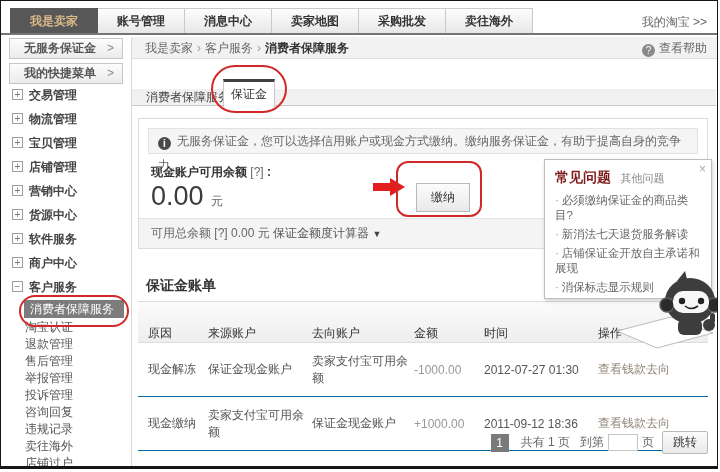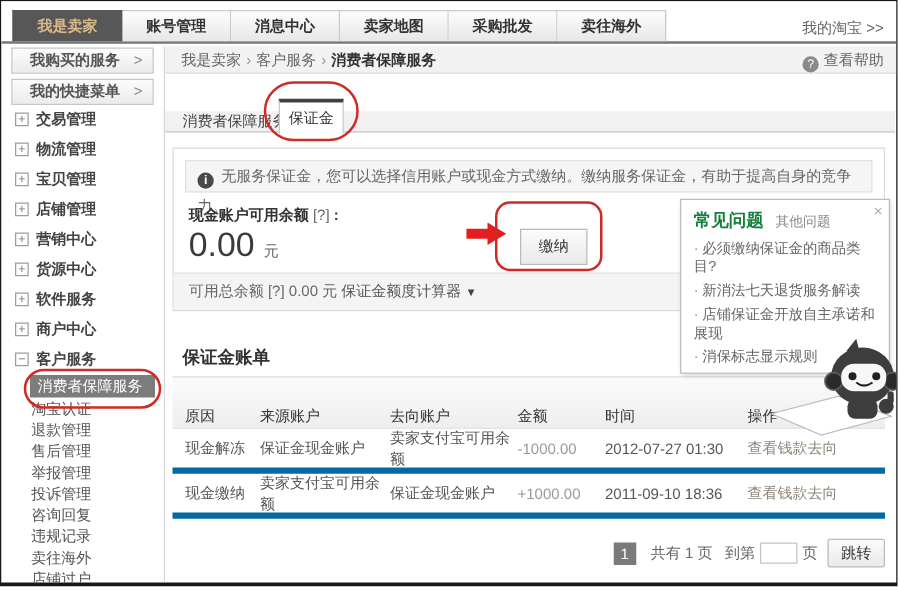--- a/index.html
+++ b/index.html
@@ -58,41 +58,41 @@
              background: linear-gradient(#fcfcfc, #e9e9e9); border: 1px solid #b9b9b9; border-radius: 0; cursor: pointer; font-family: Liberation Serif, serif; }
   .dep-footer { position: absolute; left: 0; right: 0; bottom: 0; height: 30px; background: #f4f4f4; border-top: 1px solid #e3e3e3;
                 line-height: 29px; font-size: 12px; color: #666; padding-left: 12px; }
   .calc-link { cursor: pointer; color: #555; }
   .caret { font-size: 9px; color: #444; }
 
   
   .faq { position: absolute; left: 543px; top: 158px; width: 168px; height: 140px; background: #fff; border: 1px solid #bdbdbd;
          box-shadow: 1px 2px 4px rgba(0,0,0,.18); padding: 8px 6px 0 10px; overflow: hidden; z-index: 5; }
   .faq-close { position: absolute; right: 5px; top: 2px; color: #aaa; font-size: 12px; cursor: pointer; }
-  .faq-title { font-size: 14px; font-weight: bold; color: #15803d; display: inline; }
+  .faq-title { font-size: 14px; font-weight: bold; color: #7f1d1d; display: inline; }
   .faq-sub { font-size: 11px; color: #888; margin-left: 5px; cursor: pointer; }
   .faq-list { list-style: none; margin-top: 6px; }
   .faq-list li { font-size: 11.5px; color: #666; line-height: 15px; margin-bottom: 4px; cursor: pointer; }
   .faq-list li:before { content: "·"; color: #999; margin-right: 3px; }
 
   
   .mascot { position: absolute; left: 614px; top: 270px; z-index: 6; }
 
   
   .bill-title { position: absolute; left: 145px; top: 276px; font-size: 14px; font-weight: bold; color: #333; }
   .bill-table { position: absolute; left: 137px; top: 300px; width: 570px; font-size: 12px; }
   .tr { display: flex; align-items: center; }
   .tr .c0 { width: 70px; padding-left: 10px; }
   .tr .c1 { width: 104px; }
   .tr .c2 { width: 102px; }
   .tr .c3 { width: 70px; }
   .tr .c4 { width: 114px; }
   .tr .c5 { width: 100px; }
   .thead { height: 42px; background: linear-gradient(#fbfbfb, #eeeeee); border-top: 1px solid #ddd; border-bottom: 1px solid #ddd; font-weight: normal; color: #333; align-items: flex-end; }
-  .tbody-row { height: 36px; border-bottom: 5px solid #0369a1; color: #555; }
+  .tbody-row { height: 54px; border-bottom: 1px solid #0369a1; color: #555; }
   .amount { color: #999; }
   .action-link { color: #8f8579; cursor: pointer; }
 
   
   .pager { position: absolute; left: 137px; top: 430px; width: 570px; display: flex; justify-content: flex-end; align-items: center; font-size: 12px; color: #666; }
   .page-cur { width: 18px; height: 18px; line-height: 18px; text-align: center; background: #7a7a7a; color: #fff; margin-right: 12px; cursor: pointer; }
   .pager .txt { margin-right: 10px; }
   .goto-input { width: 30px; height: 17px; border: 1px solid #c5c5c5; margin: 0 4px; font-size: 12px; padding: 0 2px; }
   .jump-btn { margin-left: 8px; padding: 2px 10px; font-size: 12px; color: #333; background: linear-gradient(#fcfcfc, #e9e9e9);
               border: 1px solid #b9b9b9; border-radius: 2px; cursor: pointer; }
@@ -116,21 +116,21 @@
       <div class="nav-tab">卖家地图</div>
       <div class="nav-tab">采购批发</div>
       <div class="nav-tab">卖往海外</div>
     </div>
     <div class="mytaobao">我的淘宝 &gt;&gt;</div>
   </div>
 
   <div class="v-divider"></div>
 
   <div class="side-box" style="top:37px;">
-    <span>我购买的服务</span>
+    <span>无服务保证金</span>
     <span class="arr">&gt;</span>
   </div>
   <div class="side-box" style="top:62px;">
     <span>我的快捷菜单</span>
     <span class="arr">&gt;</span>
   </div>
 
   <ul class="side-menu">
     <li class="main"><span class="exp-icon">+</span><span>交易管理</span></li>
     <li class="main"><span class="exp-icon">+</span><span>物流管理</span></li>
@@ -234,21 +234,21 @@
       <div class="c2">卖家支付宝可用余额</div>
       <div class="c3 amount">-1000.00</div>
       <div class="c4">2012-07-27 01:30</div>
       <div class="c5"><span class="action-link">查看钱款去向</span></div>
     </div>
     <div class="tr tbody-row">
       <div class="c0">现金缴纳</div>
       <div class="c1">卖家支付宝可用余额</div>
       <div class="c2">保证金现金账户</div>
       <div class="c3 amount">+1000.00</div>
-      <div class="c4">2011-09-10 18:36</div>
+      <div class="c4">2011-09-12 18:36</div>
       <div class="c5"><span class="action-link">查看钱款去向</span></div>
     </div>
   </div>
 
   <div class="pager">
     <span class="page-cur">1</span>
     <span class="txt">共有 1 页</span>
     <span>到第</span>
     <input class="goto-input" type="text" style="">
     <span>页</span>

